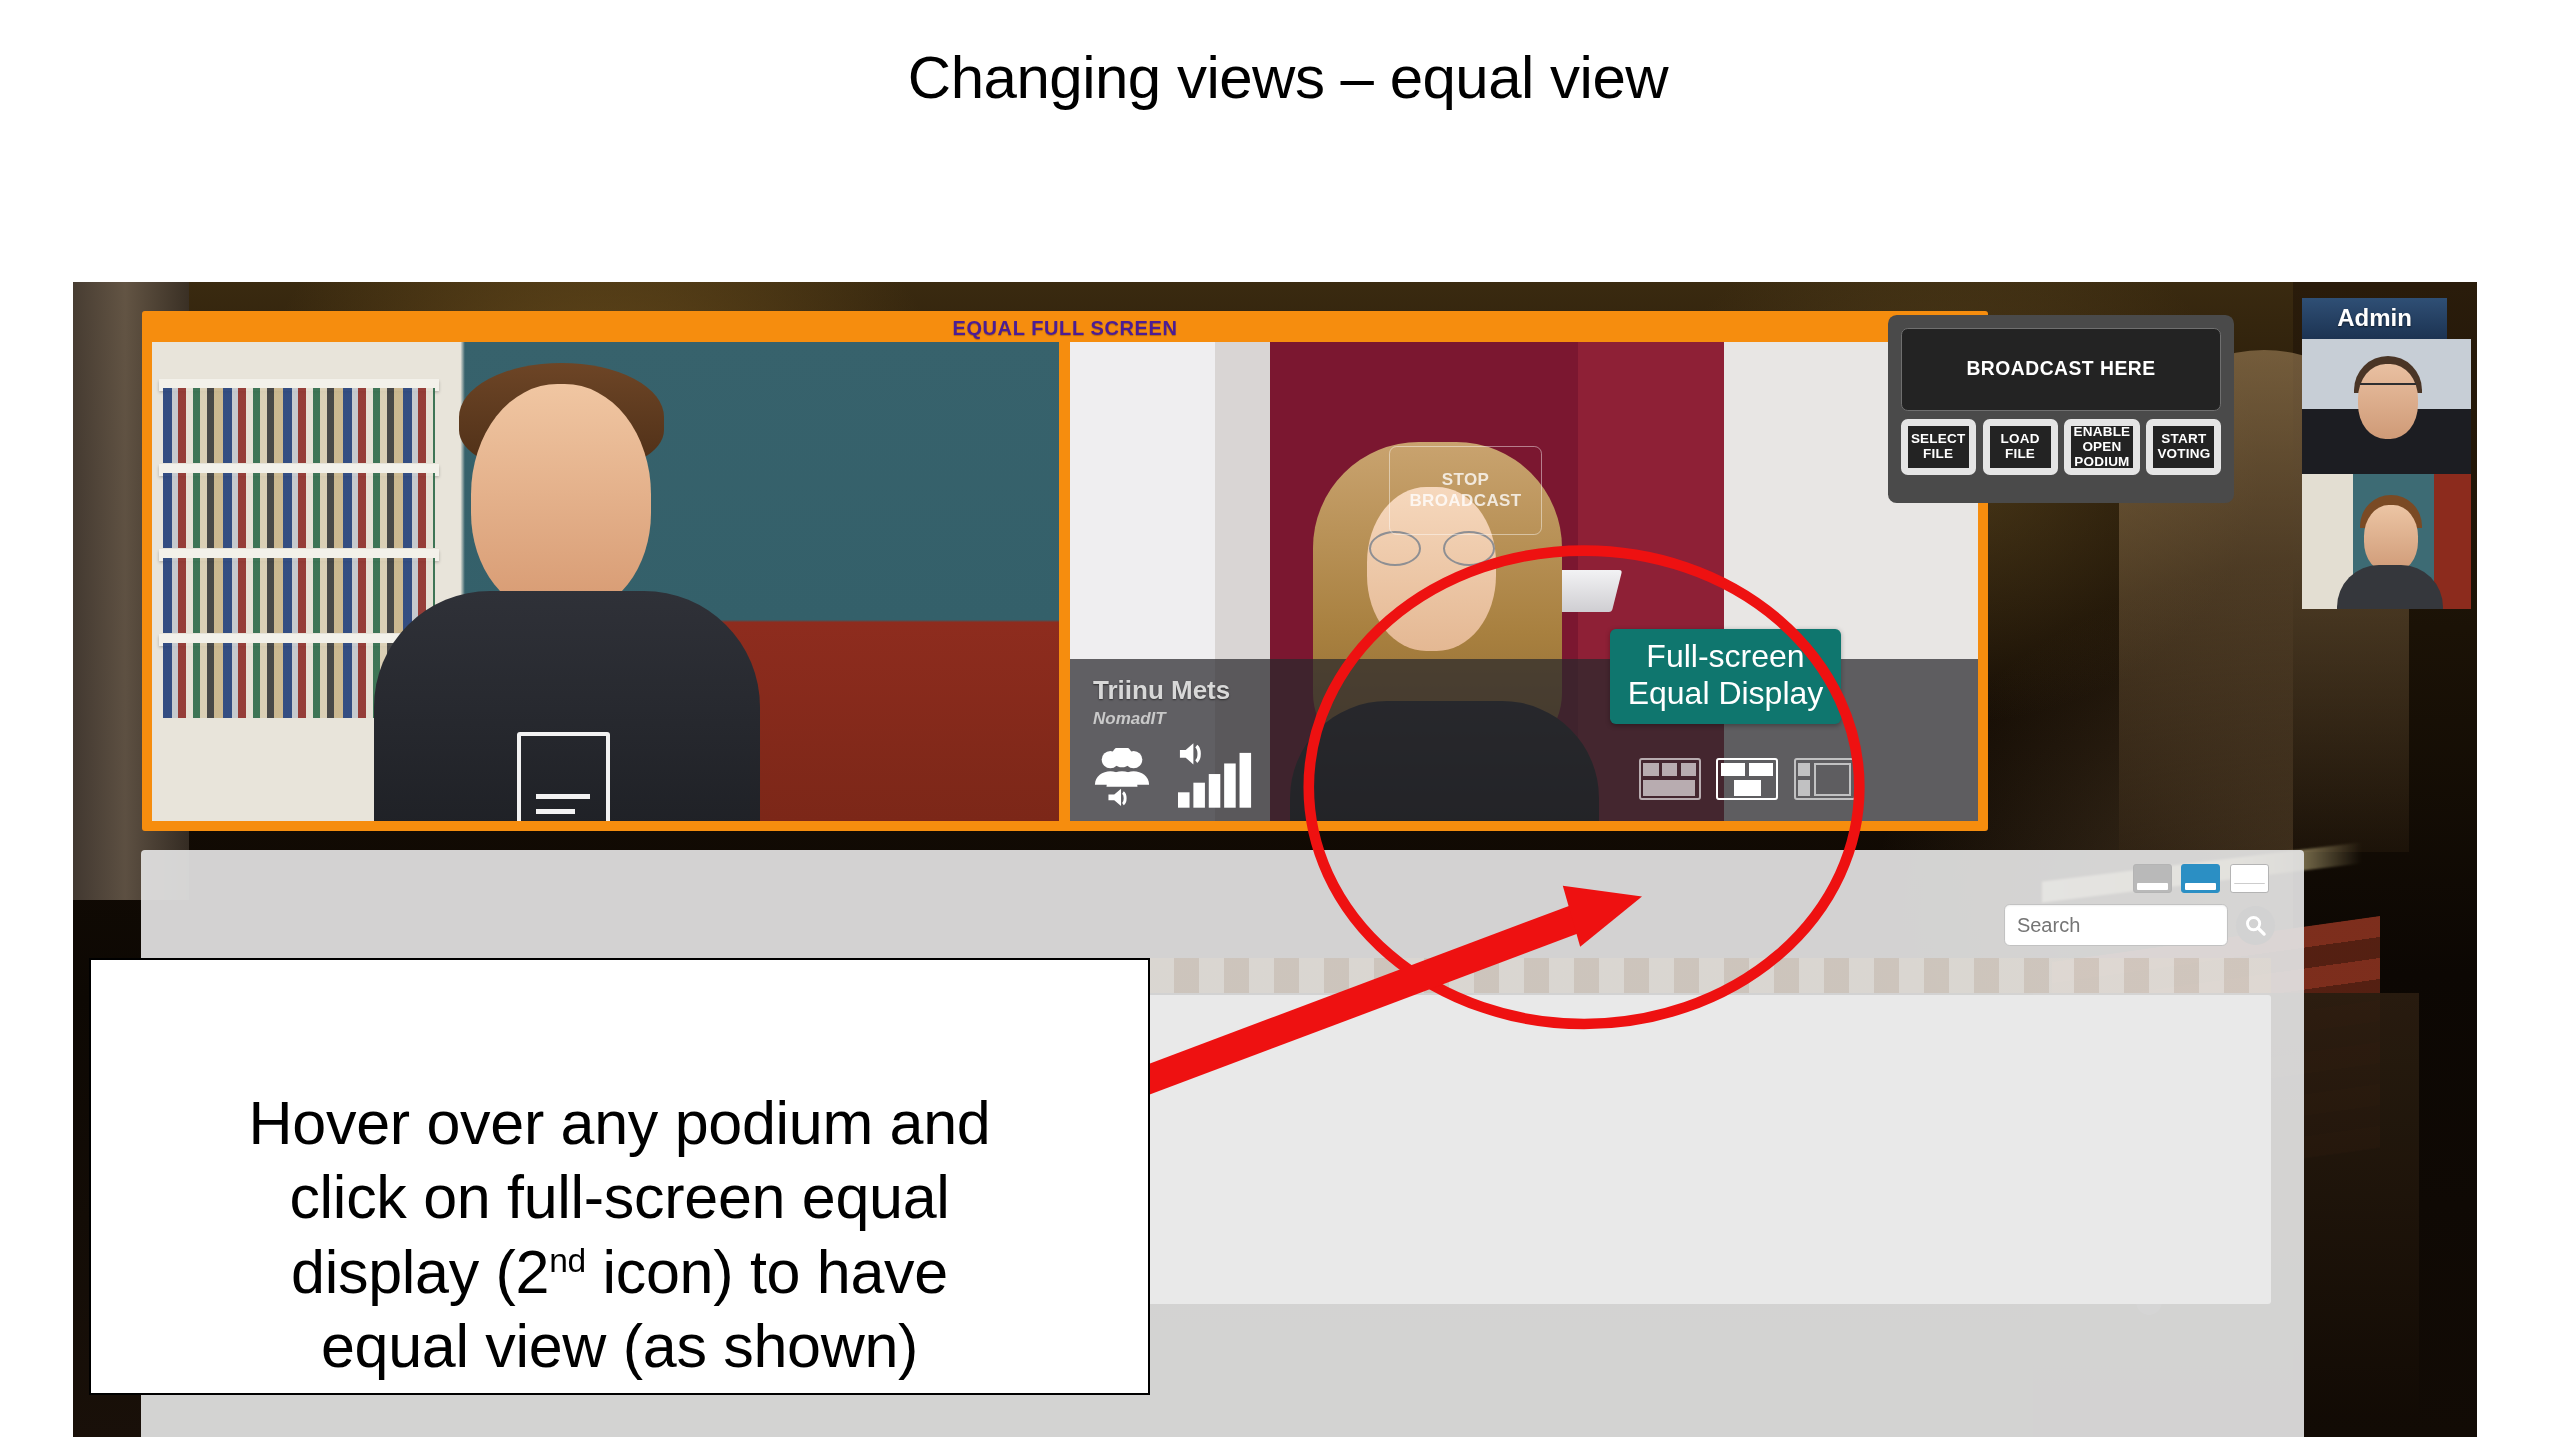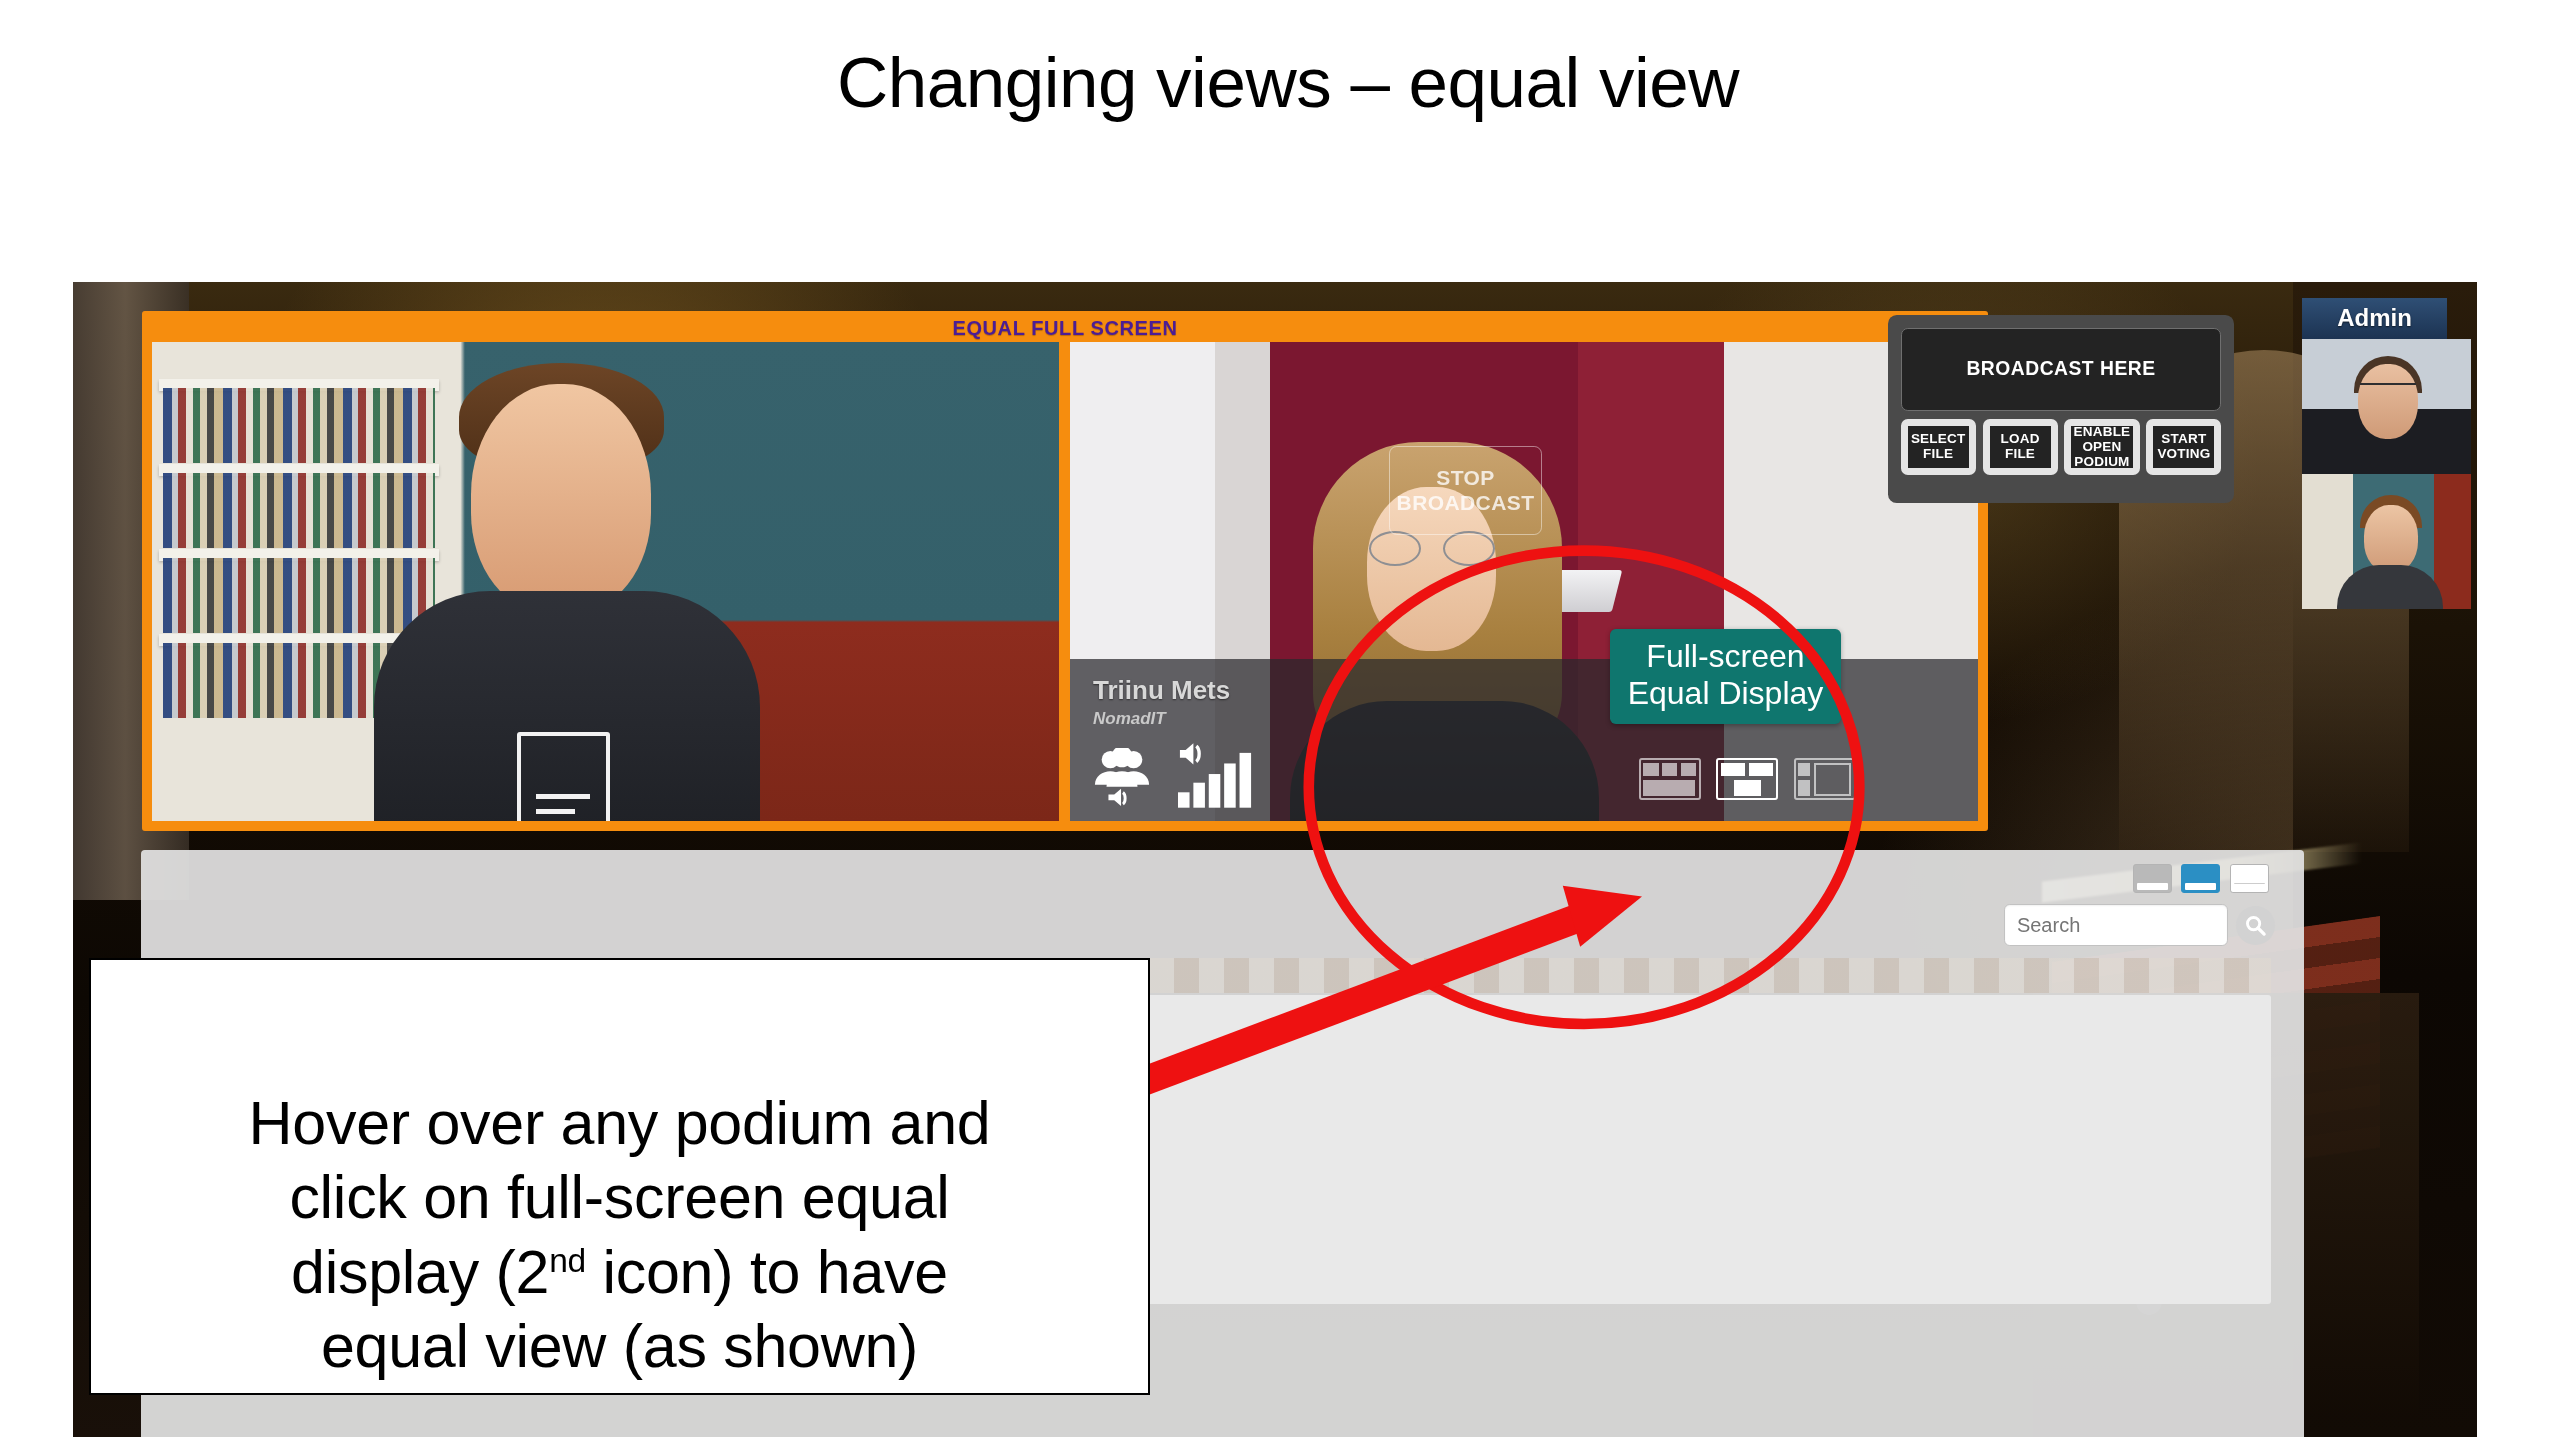--- a/index.html
+++ b/index.html
@@ -9,21 +9,21 @@
     font-family: "Liberation Sans", sans-serif;
     overflow: hidden;
   }
 
   
   #slide-title {
     position: absolute;
     left: 0; top: 46px;
     width: 2576px;
     text-align: center;
-    font-size: 71px;
+    font-size: 60px;
     font-weight: 400;
     color: #000000;
     letter-spacing: -0.5px;
     line-height: 1.05;
   }
 
   
   #screenshot {
     position: absolute;
     left: 73px; top: 282px;
@@ -208,21 +208,21 @@
 
   
   #stop-broadcast {
     position: absolute;
     left: 319px; top: 104px;
     width: 153px; height: 89px;
     border: 1.9px solid rgba(255,255,255,.45);
     border-radius: 7.7px;
     display: flex; align-items: center; justify-content: center;
     color: rgba(255,255,255,.78);
-    font-size: 21px; font-weight: bold; line-height: 1.18;
+    font-size: 17px; font-weight: bold; line-height: 1.18;
     text-align: center;
     letter-spacing: 0.4px;
   }
 
   
   #pane-overlay {
     position: absolute;
     left: 0; right: 0; bottom: 0;
     height: 162px;
     background: rgba(40,40,44,.72);

